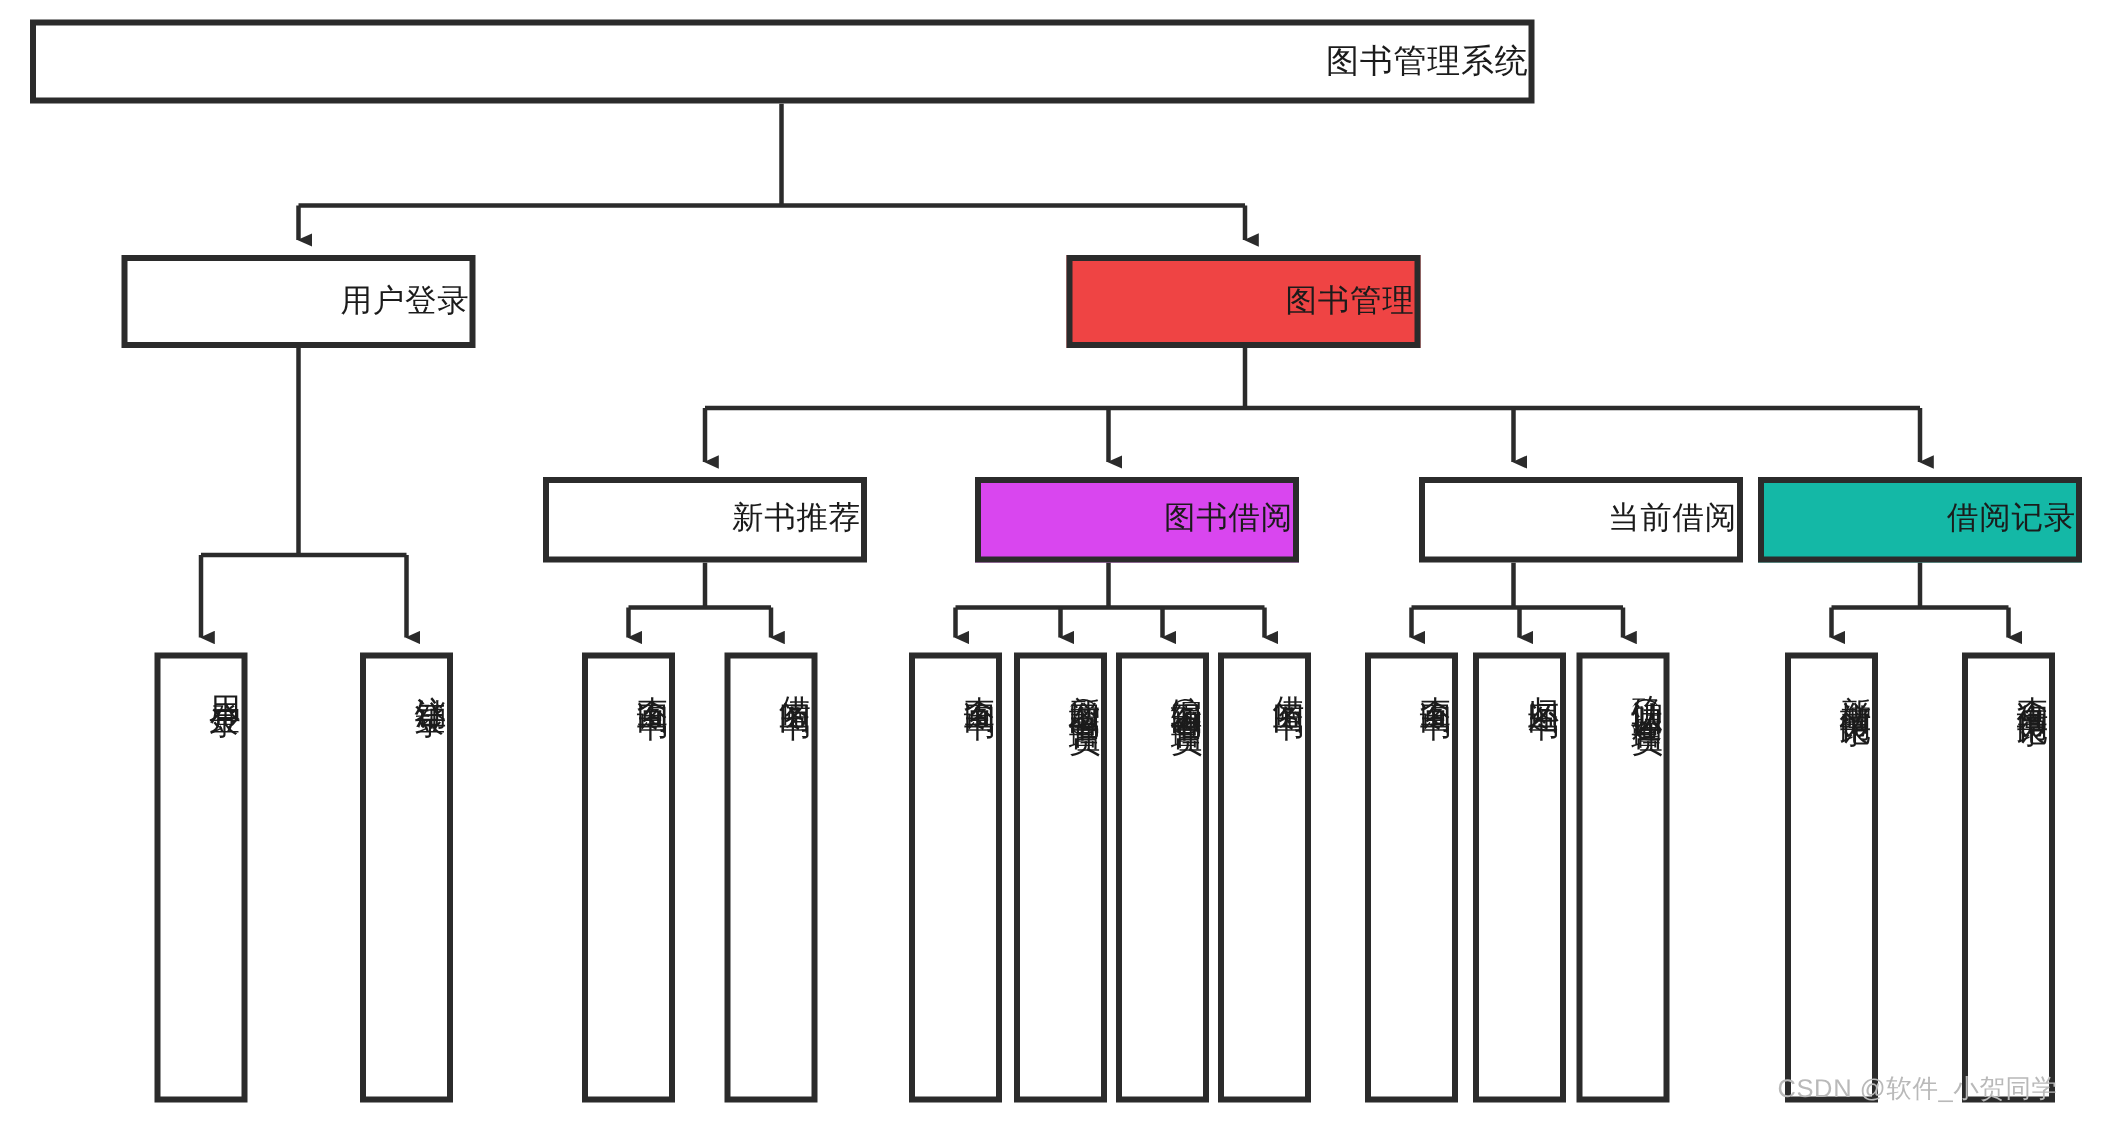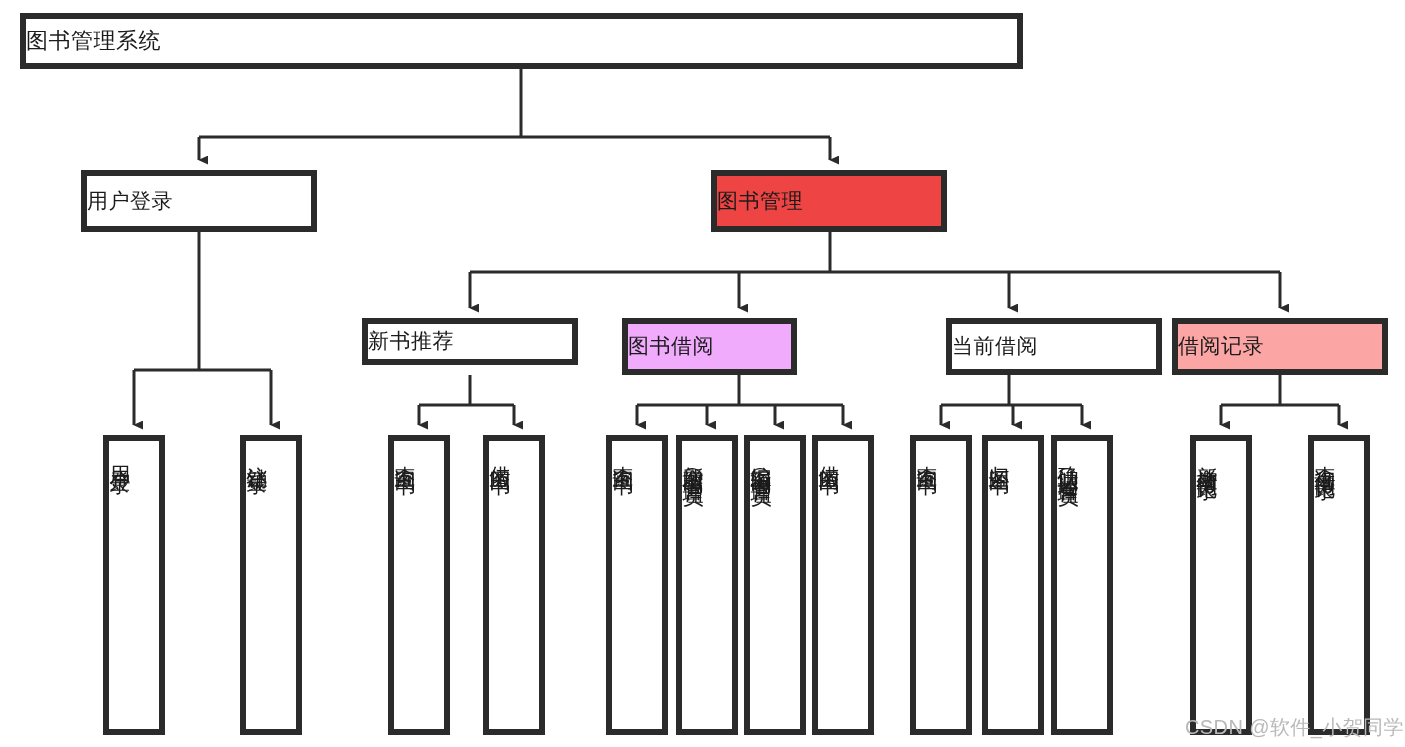--- a/index.html
+++ b/index.html
@@ -24,24 +24,24 @@
     left: 0;
     top: 0;
     width: 1405px;
     height: 747px;
     pointer-events: none;
   }
   .node {
     position: absolute;
     box-sizing: border-box;
     background: #ffffff;
-    border: 6px solid #0ea5e9;
+    border: 4px solid #0ea5e9;
     display: flex;
     align-items: center;
-    justify-content: flex-start;
+    justify-content: flex-end;
     z-index: 2;
   }
   .node-label {
     font-size: 21px;
     line-height: 1.15;
     color: #1b1b1b;
     letter-spacing: 0.5px;
     white-space: nowrap;
     text-align: center;
   }
@@ -56,21 +56,21 @@
     font-size: 21px;
     letter-spacing: 3px;
     line-height: 1.1;
     white-space: pre;
     text-align: left;
   }
   #watermark {
     position: absolute;
     left: 1185px;
     top: 714px;
-    font-size: 20px;
+    font-size: 17px;
     color: #b9b9b9;
     white-space: nowrap;
     z-index: 5;
     letter-spacing: 0.4px;
   }
 </style>
 </head>
 <body>
 
 <div id="diagram-root" style="background: rgb(255, 255, 255);">
@@ -141,30 +141,30 @@
     <span class="node-label" style="color: rgb(27, 27, 27);">图书管理系统</span>
   </div>
 
   <div class="node level2" style="left: 81px; top: 170px; width: 236px; height: 62px; border-color: rgb(43, 43, 43); background: rgb(255, 255, 255);">
     <span class="node-label" style="color: rgb(27, 27, 27);">用户登录</span>
   </div>
   <div class="node level2" style="left: 711px; top: 170px; width: 236px; height: 62px; border-color: rgb(43, 43, 43); background: #ef4444;">
     <span class="node-label" style="color: rgb(27, 27, 27);">图书管理</span>
   </div>
 
-  <div class="node level3" style="left: 362px; top: 318px; width: 216px; height: 47px; border-color: rgb(43, 43, 43); background: rgb(255, 255, 255);">
+  <div class="node level3" style="left: 362px; top: 318px; width: 216px; height: 57px; border-color: rgb(43, 43, 43); background: rgb(255, 255, 255);">
     <span class="node-label" style="color: rgb(27, 27, 27);">新书推荐</span>
   </div>
-  <div class="node level3" style="left: 622px; top: 318px; width: 175px; height: 57px; border-color: rgb(43, 43, 43); background: #f0abfc;">
+  <div class="node level3" style="left: 650px; top: 318px; width: 216px; height: 57px; border-color: rgb(43, 43, 43); background: #d946ef;">
     <span class="node-label" style="color: rgb(27, 27, 27);">图书借阅</span>
   </div>
   <div class="node level3" style="left: 946px; top: 318px; width: 216px; height: 57px; border-color: rgb(43, 43, 43); background: rgb(255, 255, 255);">
     <span class="node-label" style="color: rgb(27, 27, 27);">当前借阅</span>
   </div>
-  <div class="node level3" style="left: 1172px; top: 318px; width: 216px; height: 57px; border-color: rgb(43, 43, 43); background: #fca5a5;">
+  <div class="node level3" style="left: 1172px; top: 318px; width: 216px; height: 57px; border-color: rgb(43, 43, 43); background: #14b8a6;">
     <span class="node-label" style="color: rgb(27, 27, 27);">借阅记录</span>
   </div>
 
   <div class="node leaf" style="left: 103px; top: 435px; width: 62px; height: 300px; border-color: rgb(43, 43, 43); background: rgb(255, 255, 255);">
     <span class="node-label" style="color: rgb(27, 27, 27);">用户登录</span>
   </div>
   <div class="node leaf" style="left: 240px; top: 435px; width: 62px; height: 300px; border-color: rgb(43, 43, 43); background: rgb(255, 255, 255);">
     <span class="node-label" style="color: rgb(27, 27, 27);">注销登录</span>
   </div>
   <div class="node leaf" style="left: 388px; top: 435px; width: 62px; height: 300px; border-color: rgb(43, 43, 43); background: rgb(255, 255, 255);">

